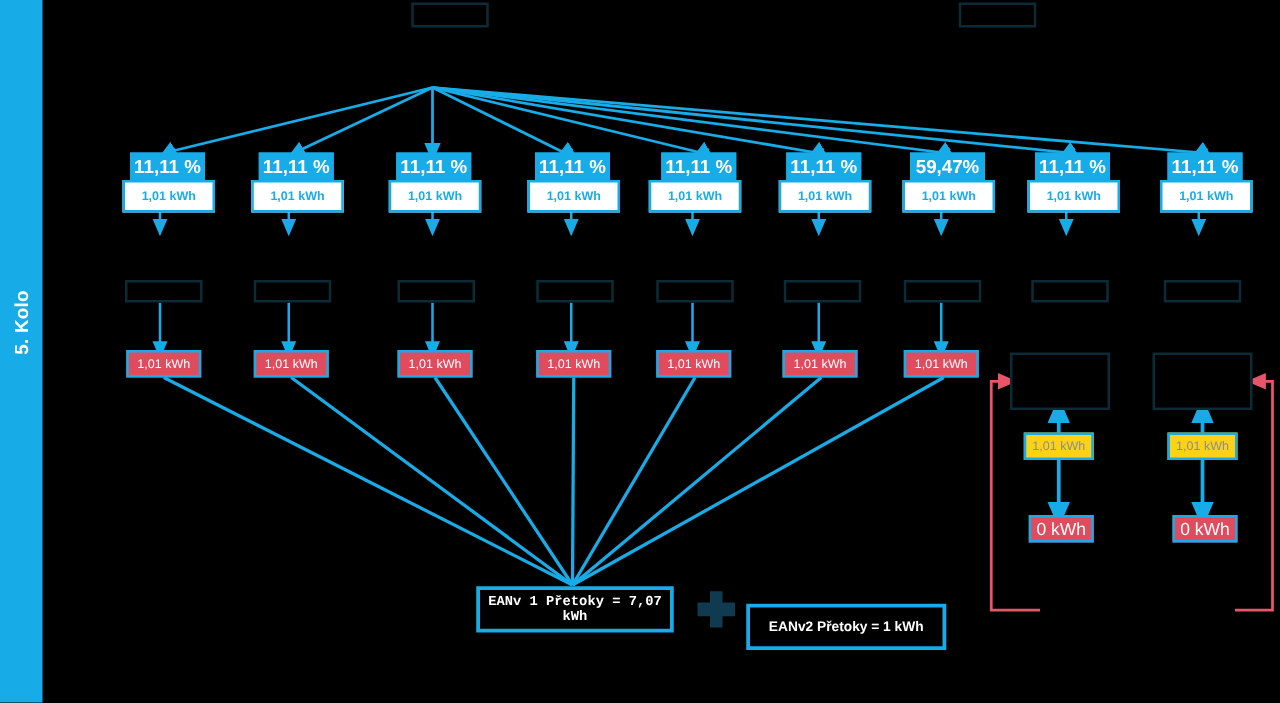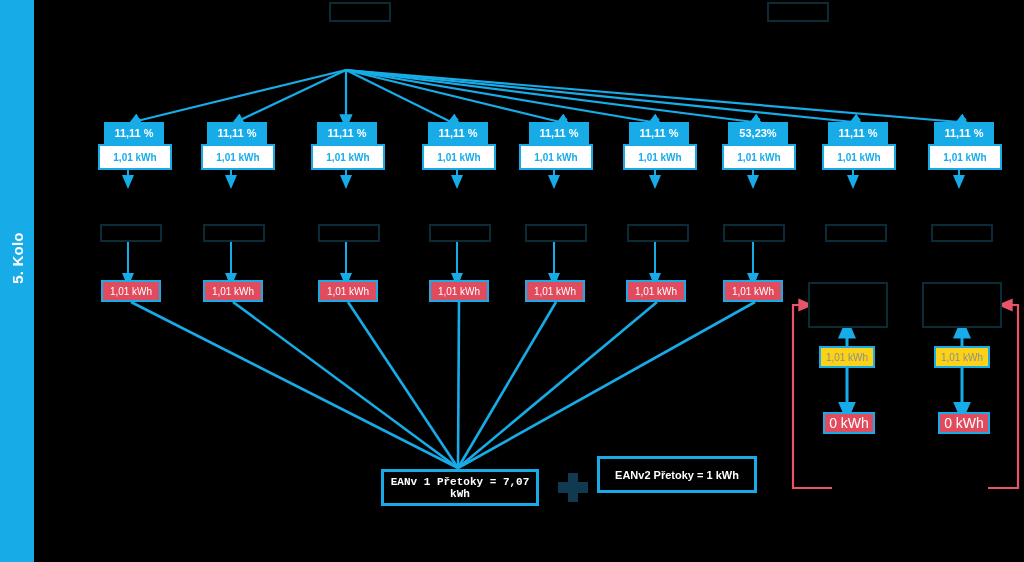--- a/index.html
+++ b/index.html
@@ -10,21 +10,21 @@
   #sidebar{position:absolute;left:0;top:0;width:34px;height:562px;background:#17ACE8;}
   #sidebar-label{position:absolute;left:-38px;top:241px;width:110px;height:34px;
     transform:rotate(-90deg);color:#fff;font-size:15px;font-weight:bold;
     display:flex;align-items:center;justify-content:center;letter-spacing:.2px;white-space:nowrap;}
 
   svg#wires{position:absolute;left:0;top:0;width:1024px;height:562px;pointer-events:none;}
 
   .node{position:absolute;box-sizing:border-box;}
 
   
-  .pct{width:58px;height:20px;background:#17ACE8;color:#fff;font-size:11px;font-weight:bold;
+  .pct{width:58px;height:20px;background:#17ACE8;color:#fff;font-size:15px;font-weight:bold;
        display:flex;align-items:center;justify-content:center;border:1px solid #17ACE8;}
   .kwh-white{width:70px;height:22px;background:#fff;border:2px solid #17ACE8;color:#17ACE8;
        font-size:10px;font-weight:bold;display:flex;align-items:center;justify-content:center;}
 
   
   .empty-box{border:2px solid #0B2B36;background:#000;}
   .big-box{border:2px solid #0B2B36;background:#000;}
 
   
   .kwh-red{width:60px;height:22px;background:#E04B5E;border:2px solid #17ACE8;color:#fff;
@@ -147,21 +147,21 @@
   </div>
   <div class="node" style="left:531px;top:122px;">
     <div class="pct" style="margin-left:-2px;">11,11 %</div>
     <div class="kwh-white" style="margin-left:-12px;">1,01 kWh</div>
   </div>
   <div class="node" style="left:623px;top:122px;">
     <div class="pct" style="margin-left:6px;">11,11 %</div>
     <div class="kwh-white">1,01 kWh</div>
   </div>
   <div class="node" style="left:724px;top:122px;">
-    <div class="pct" style="margin-left:4px;">53,23%</div>
+    <div class="pct" style="margin-left:4px;">59,47%</div>
     <div class="kwh-white" style="margin-left:-2px;">1,01 kWh</div>
   </div>
   <div class="node" style="left:824px;top:122px;">
     <div class="pct" style="margin-left:4px;">11,11 %</div>
     <div class="kwh-white" style="margin-left:-2px;">1,01 kWh</div>
   </div>
   <div class="node" style="left:930px;top:122px;">
     <div class="pct" style="margin-left:4px;">11,11 %</div>
     <div class="kwh-white" style="margin-left:-2px;">1,01 kWh</div>
   </div>
@@ -194,16 +194,16 @@
   <div class="node kwh-red0" style="left:938px;top:412px;">0 kWh</div>
 
   <div class="node sum-box" style="left:381px;top:469px;width:158px;height:37px;font-family:Liberation Mono, monospace;">EANv 1 Přetoky = 7,07 kWh</div>
 
   <div class="node" style="left:556px;top:471px;width:34px;height:33px;">
     <svg width="34" height="33" viewBox="0 0 34 33">
       <path d="M12,2 L22,2 L22,11 L32,11 L32,22 L22,22 L22,31 L12,31 L12,22 L2,22 L2,11 L12,11 Z" fill="#103A4F"></path>
     </svg>
   </div>
 
-  <div class="node sum-box" style="left:597px;top:456px;width:160px;height:37px;">EANv2 Přetoky = 1 kWh</div>
+  <div class="node sum-box" style="left:597px;top:483px;width:160px;height:37px;">EANv2 Přetoky = 1 kWh</div>
 
 
 </div>
 
 </body></html>

